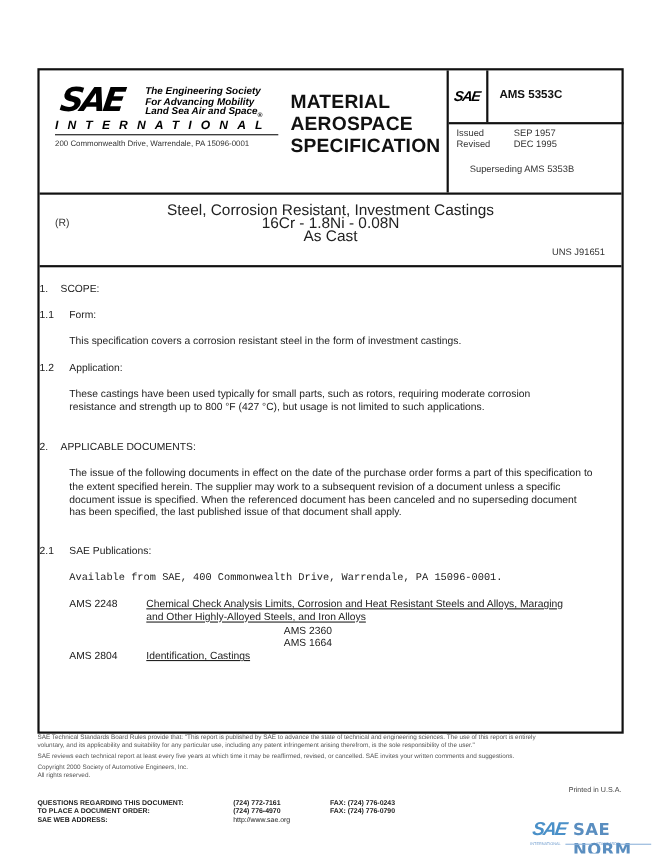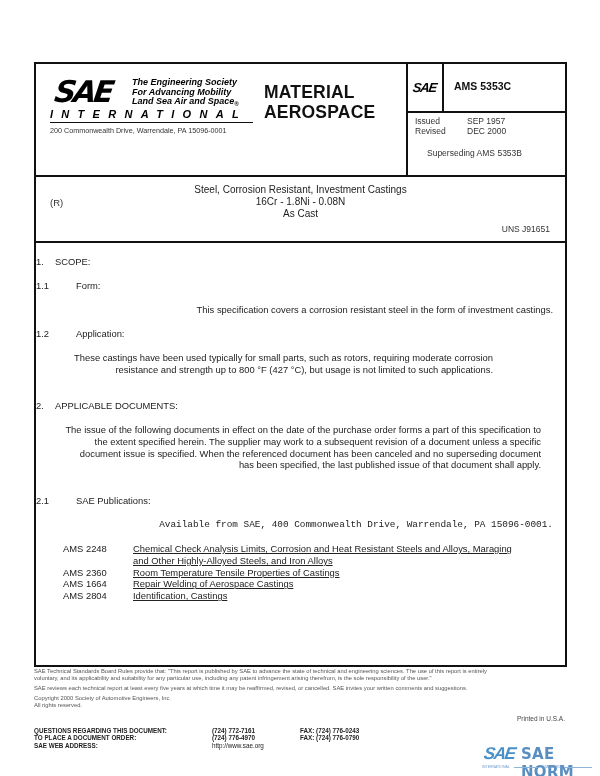--- a/index.html
+++ b/index.html
@@ -60,29 +60,29 @@
   .dates .row { display: flex; }
   .dates .lbl { width: 52px; }
   .superseding { position: absolute; left: 7px; top: 84px; font-size: 8.5px; color: #333; margin-left: 12px; }
   .title-band {
     position: absolute; left: 0; top: 113px; width: 529px; height: 64px;
     border-bottom: 2px solid #111;
   }
   .rev-mark { position: absolute; left: 14px; top: 20px; font-size: 9.5px; color: #333; }
   .spec-title {
     position: absolute; left: 0; width: 529px; top: 7px; text-align: center;
-    font-size: 10px; line-height: 12px; color: #222;
+    font-size: 14px; line-height: 12px; color: #222;
   }
   .uns { position: absolute; right: 15px; top: 47px; font-size: 8.5px; color: #333; }
   .body { position: absolute; left: 0; top: 181px; width: 529px; font-size: 9.4px; color: #222; line-height: 11.8px; }
   .blk { position: absolute; }
   .heading { display: flex; }
-  .num { display: inline-block; width: 40px; }
+  .num { display: inline-block; width: 27px; }
   .num.top { width: 19px; }
-  .para { left: 27px; width: 490px; text-align: right; }
+  .para { left: 27px; width: 490px; }
   .refs { left: 27px; }
   .ref { display: flex; justify-content: center; }
   .ref .code { width: 70px; flex: none; }
   .ref .desc { width: 390px; text-decoration: underline; }
   .footer { position: absolute; left: 34px; top: 668px; width: 533px; font-size: 5.8px; color: #555; line-height: 7px; }
   .footer .p { position: absolute; left: 0; white-space: nowrap; }
   .contact { position: absolute; left: 34px; top: 727px; font-size: 6.3px; font-weight: bold; color: #222; line-height: 7.3px; }
   .contact .row { display: flex; }
   .contact .c1 { width: 178px; }
   .contact .c2 { width: 88px; font-weight: bold; }
@@ -107,37 +107,38 @@
           <div>For Advancing Mobility</div>
           <div><span>Land Sea Air and Space</span><span style="font-size:6px;vertical-align:-2px;">®</span></div>
         </div>
         <div class="intl">INTERNATIONAL</div>
         <div class="logo-rule"></div>
         <div class="address-line">200 Commonwealth Drive, Warrendale, PA 15096-0001</div>
       </div>
       <div class="ams-title">
         <div>MATERIAL</div>
         <div>AEROSPACE</div>
+        <div>SPECIFICATION</div>
       </div>
     </div>
     <div class="hdr-right">
       <div class="hr-top">
         <div class="hr-logo">
           <span class="small-sae">SAE</span>
         </div>
         <div class="ams-number">AMS 5353C</div>
       </div>
       <div class="dates">
         <div class="row">
             <span class="lbl">Issued</span>
             <span>SEP 1957</span>
           </div>
         <div class="row">
             <span class="lbl">Revised</span>
-            <span>DEC 2000</span>
+            <span>DEC 1995</span>
           </div>
       </div>
       <div class="superseding">Superseding AMS 5353B</div>
     </div>
   </div>
 
   <div class="title-band">
     <div class="rev-mark">(R)</div>
     <div class="spec-title">
       <div>Steel, Corrosion Resistant, Investment Castings</div>
@@ -172,25 +173,23 @@
       <span>SAE Publications:</span>
     </div>
     <div class="blk para" style="top:274px;font-family:Liberation Mono, monospace;">Available from SAE, 400 Commonwealth Drive, Warrendale, PA 15096-0001.</div>
     <div class="blk refs" style="top:298px;">
       <div class="ref">
         <span class="code">AMS 2248</span>
         <span class="desc">Chemical Check Analysis Limits, Corrosion and Heat Resistant Steels and Alloys, Maraging and Other Highly-Alloyed Steels, and Iron Alloys</span>
       </div>
       <div class="ref">
         <span class="code">AMS 2360</span>
-        <span class="desc">Room Temperature Tensile Properties of Castings</span>
       </div>
       <div class="ref">
         <span class="code">AMS 1664</span>
-        <span class="desc">Repair Welding of Aerospace Castings</span>
       </div>
       <div class="ref">
         <span class="code">AMS 2804</span>
         <span class="desc">Identification, Castings</span>
       </div>
     </div>
   </div>
 </div>
 
 <div class="footer">

